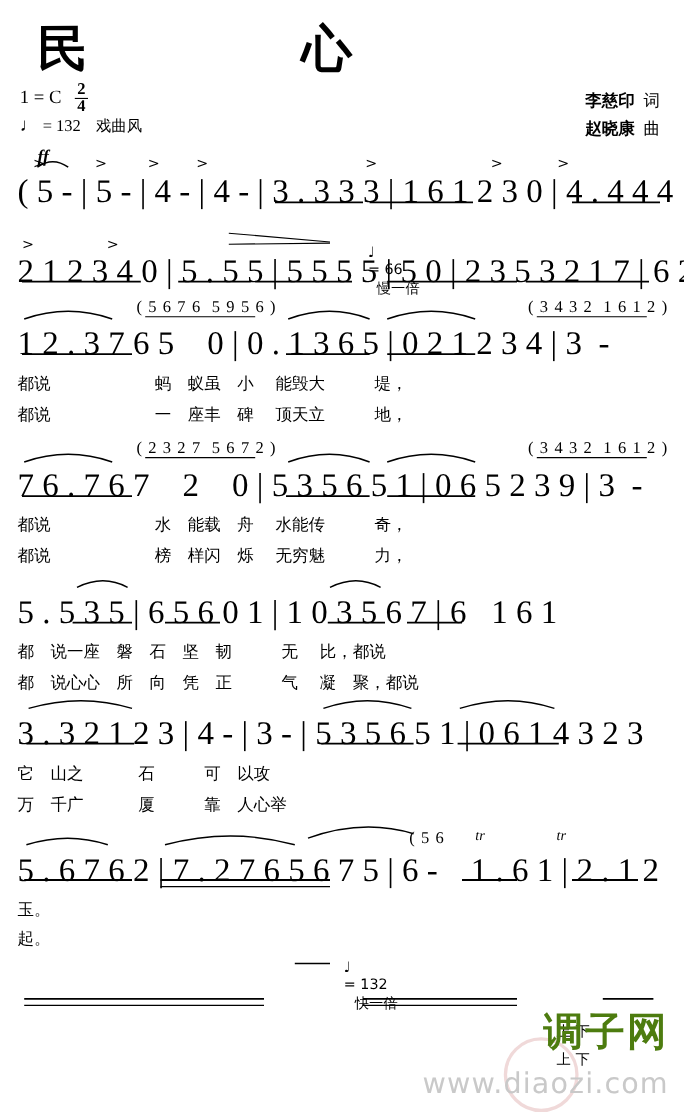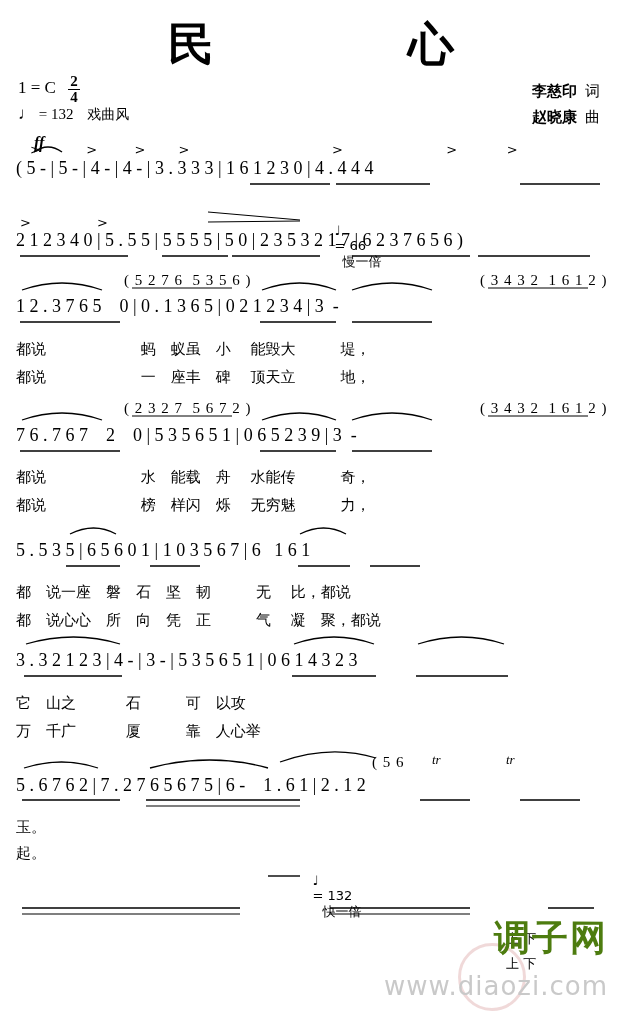--- a/index.html
+++ b/index.html
@@ -9,21 +9,20 @@
     font-family:"Liberation Serif", serif;
     color:#000;
     position:relative;
     overflow:hidden;
   }
   .sheet{position:relative;width:622px;height:1017px;}
 
   
   .title{
     position:absolute;top:14px;left:0;width:622px;
-    text-align:center;
     font-family:"DejaVu Sans", sans-serif;
     font-weight:bold;
     font-size:46px;
     letter-spacing:34px;
     text-indent:34px;
   }
 
   
   .key-sig{
     position:absolute;left:18px;top:74px;
@@ -50,21 +49,21 @@
     font-family:"DejaVu Sans", sans-serif;
     font-size:15px;font-weight:bold;
     line-height:26px;
   }
   .credits .role{font-weight:normal;margin-left:8px;}
 
   
   .notes{
     position:absolute;left:16px;
     font-family:"Liberation Serif", serif;
-    font-size:18px;
+    font-size:30px;
     letter-spacing:0px;
     white-space:pre;
   }
   .lyric{
     position:absolute;left:16px;
     font-family:"DejaVu Sans", sans-serif;
     font-size:15px;
     white-space:pre;
   }
   .marker{
@@ -166,21 +165,21 @@
   <div class="notes" style="top:158px;">( 5 - | 5 - | 4 - | 4 - | 3 . 3 3 3 | 1 6 1 2 3 0 | 4 . 4 4 4</div>
 
   <div class="accents" style="left:20px;top:215px;letter-spacing:0;">&gt;&nbsp;&nbsp;&nbsp;&nbsp;&nbsp;&nbsp;&nbsp;&nbsp;&nbsp;&nbsp;&nbsp;&nbsp;&nbsp;&nbsp;&nbsp;&nbsp;&gt;</div>
   <div class="marker" style="left:318px;top:208px;">
     <span>♩</span>
     <span>= 66</span>
     <span style="margin-left:8px;">慢一倍</span>
   </div>
   <div class="notes" style="top:230px;text-align:center;">2 1 2 3 4 0 | 5 . 5 5 | 5 5 5 5 | 5 0 | 2 3 5 3 2 1 7 | 6 2 3 7 6 5 6 )</div>
 
-  <div class="tiny-group" style="left:124px;top:272px;">( 5 2 7 6  5 3 5 6 )</div>
+  <div class="tiny-group" style="left:124px;top:272px;">( 5 6 7 6  5 9 5 6 )</div>
   <div class="tiny-group" style="left:480px;top:272px;">( 3 4 3 2  1 6 1 2 )</div>
   <div class="notes" style="top:296px;">1 2 . 3 7 6 5    0 | 0 . 1 3 6 5 | 0 2 1 2 3 4 | 3  -</div>
   <div class="lyric" style="top:340px;">都说　　　　　　 蚂　蚁虽　小　 能毁大　　　堤，</div>
   <div class="lyric" style="top:368px;">都说　　　　　　 一　座丰　碑　 顶天立　　　地，</div>
 
   <div class="tiny-group" style="left:124px;top:400px;">( 2 3 2 7  5 6 7 2 )</div>
   <div class="tiny-group" style="left:480px;top:400px;">( 3 4 3 2  1 6 1 2 )</div>
   <div class="notes" style="top:425px;">7 6 . 7 6 7    2    0 | 5 3 5 6 5 1 | 0 6 5 2 3 9 | 3  -</div>
   <div class="lyric" style="top:468px;">都说　　　　　　 水　能载　舟　 水能传　　　奇，</div>
   <div class="lyric" style="top:496px;">都说　　　　　　 榜　样闪　烁　 无穷魅　　　力，</div>

